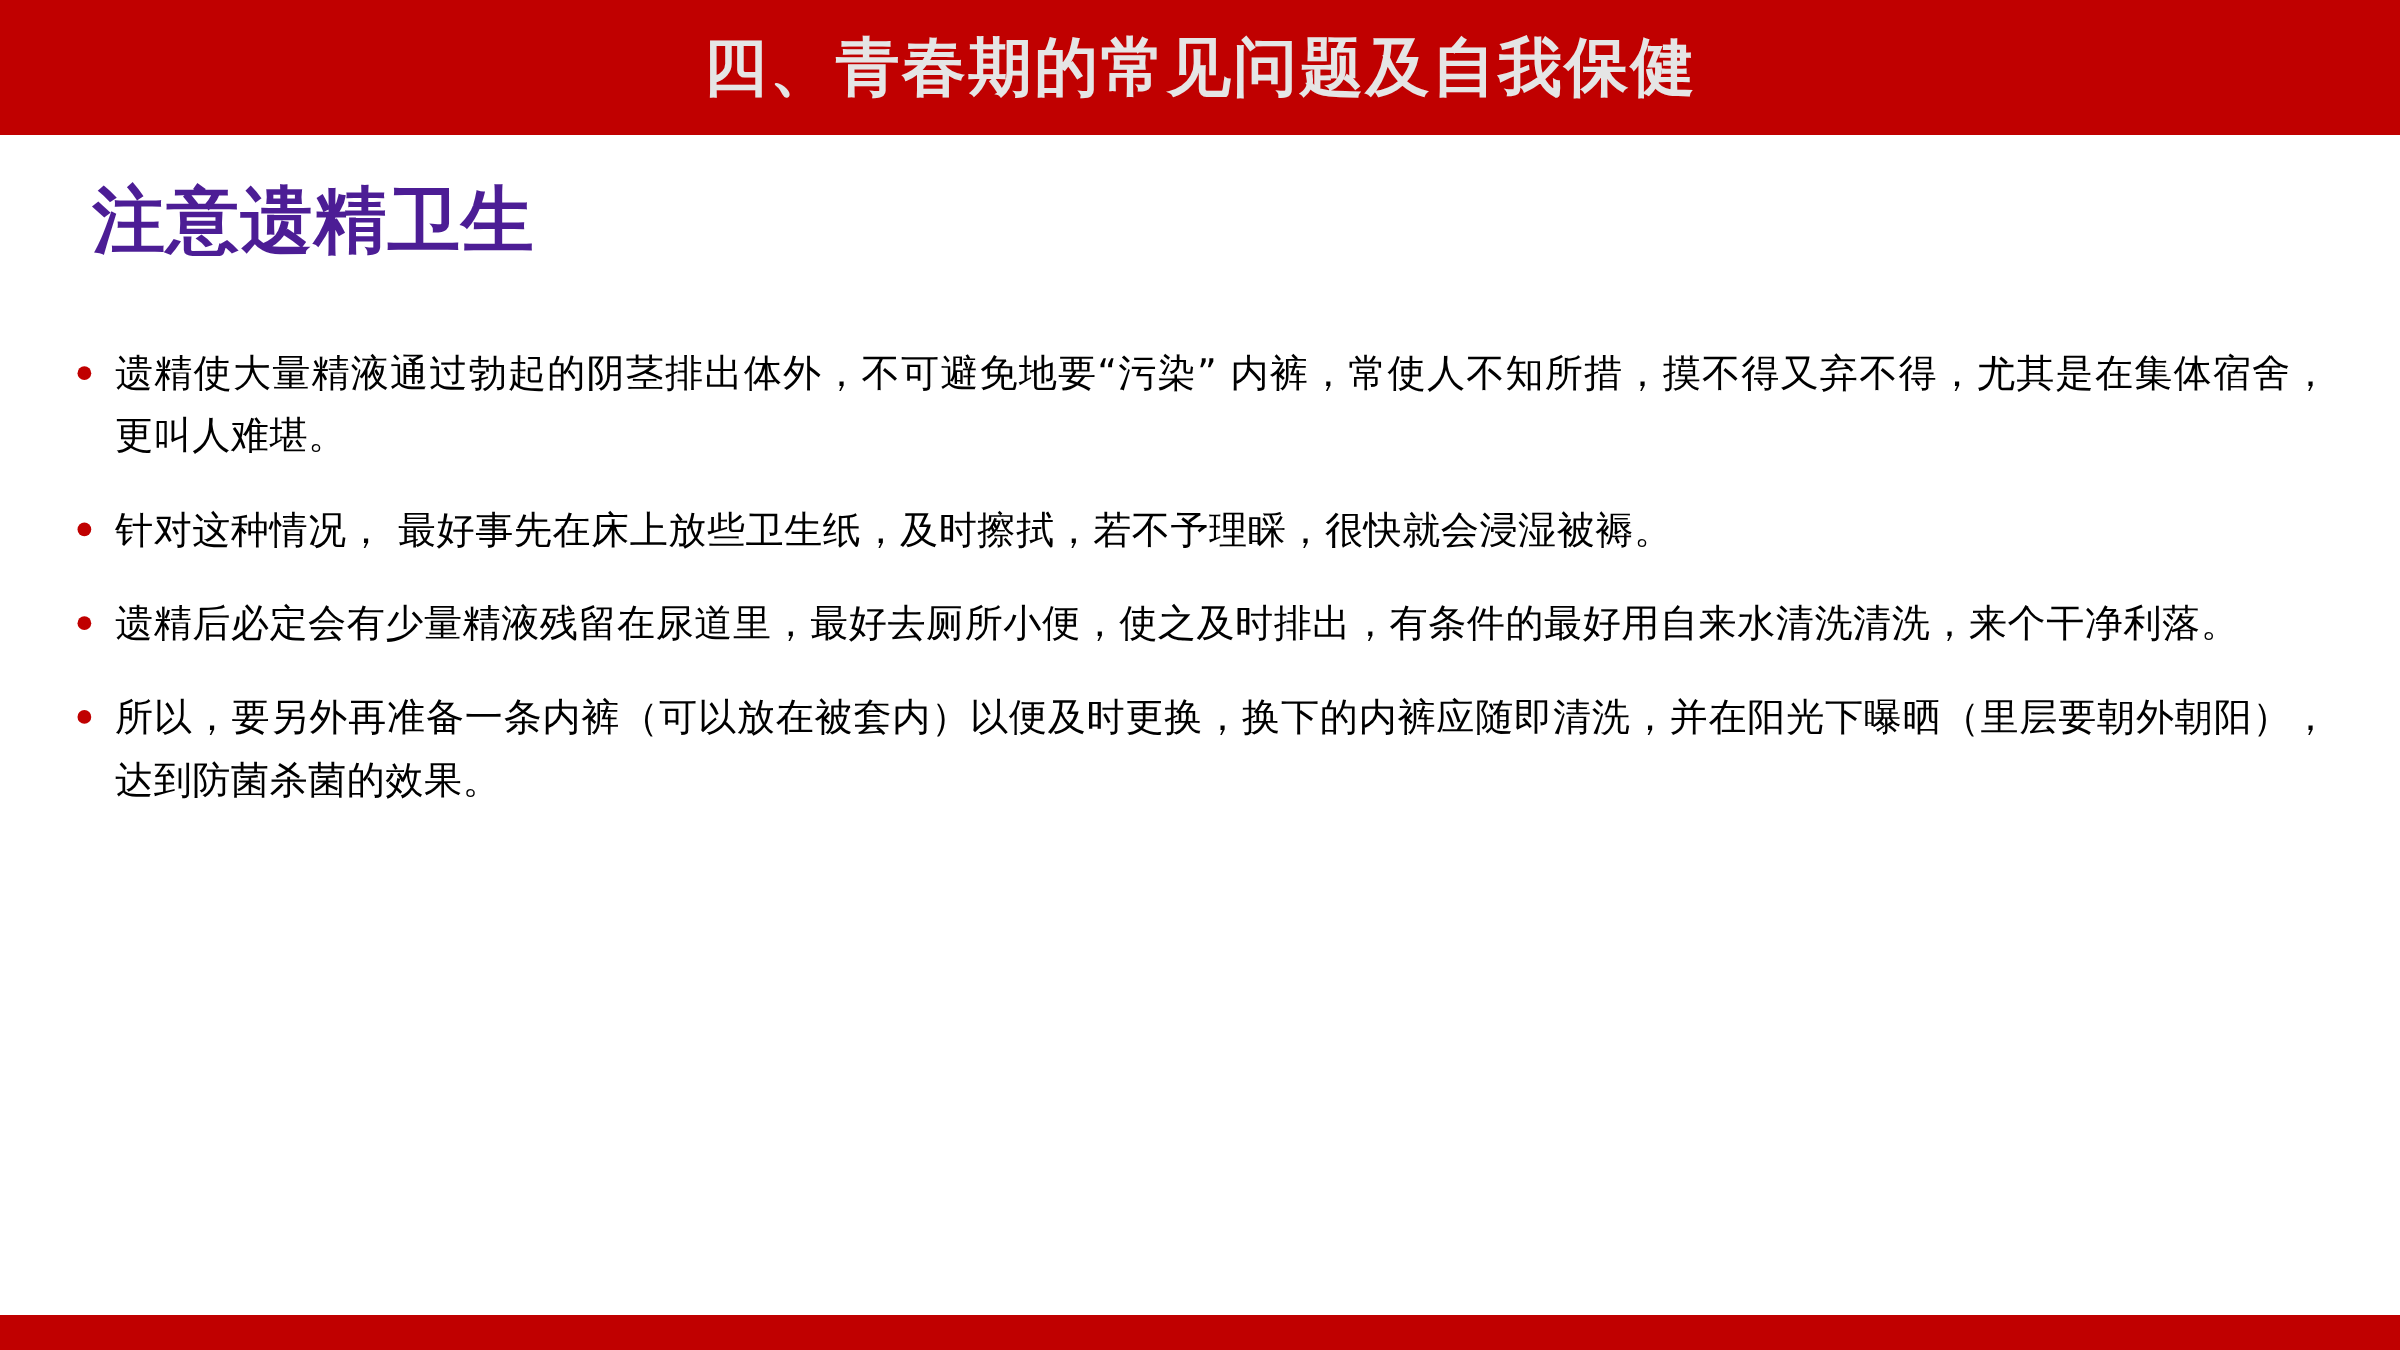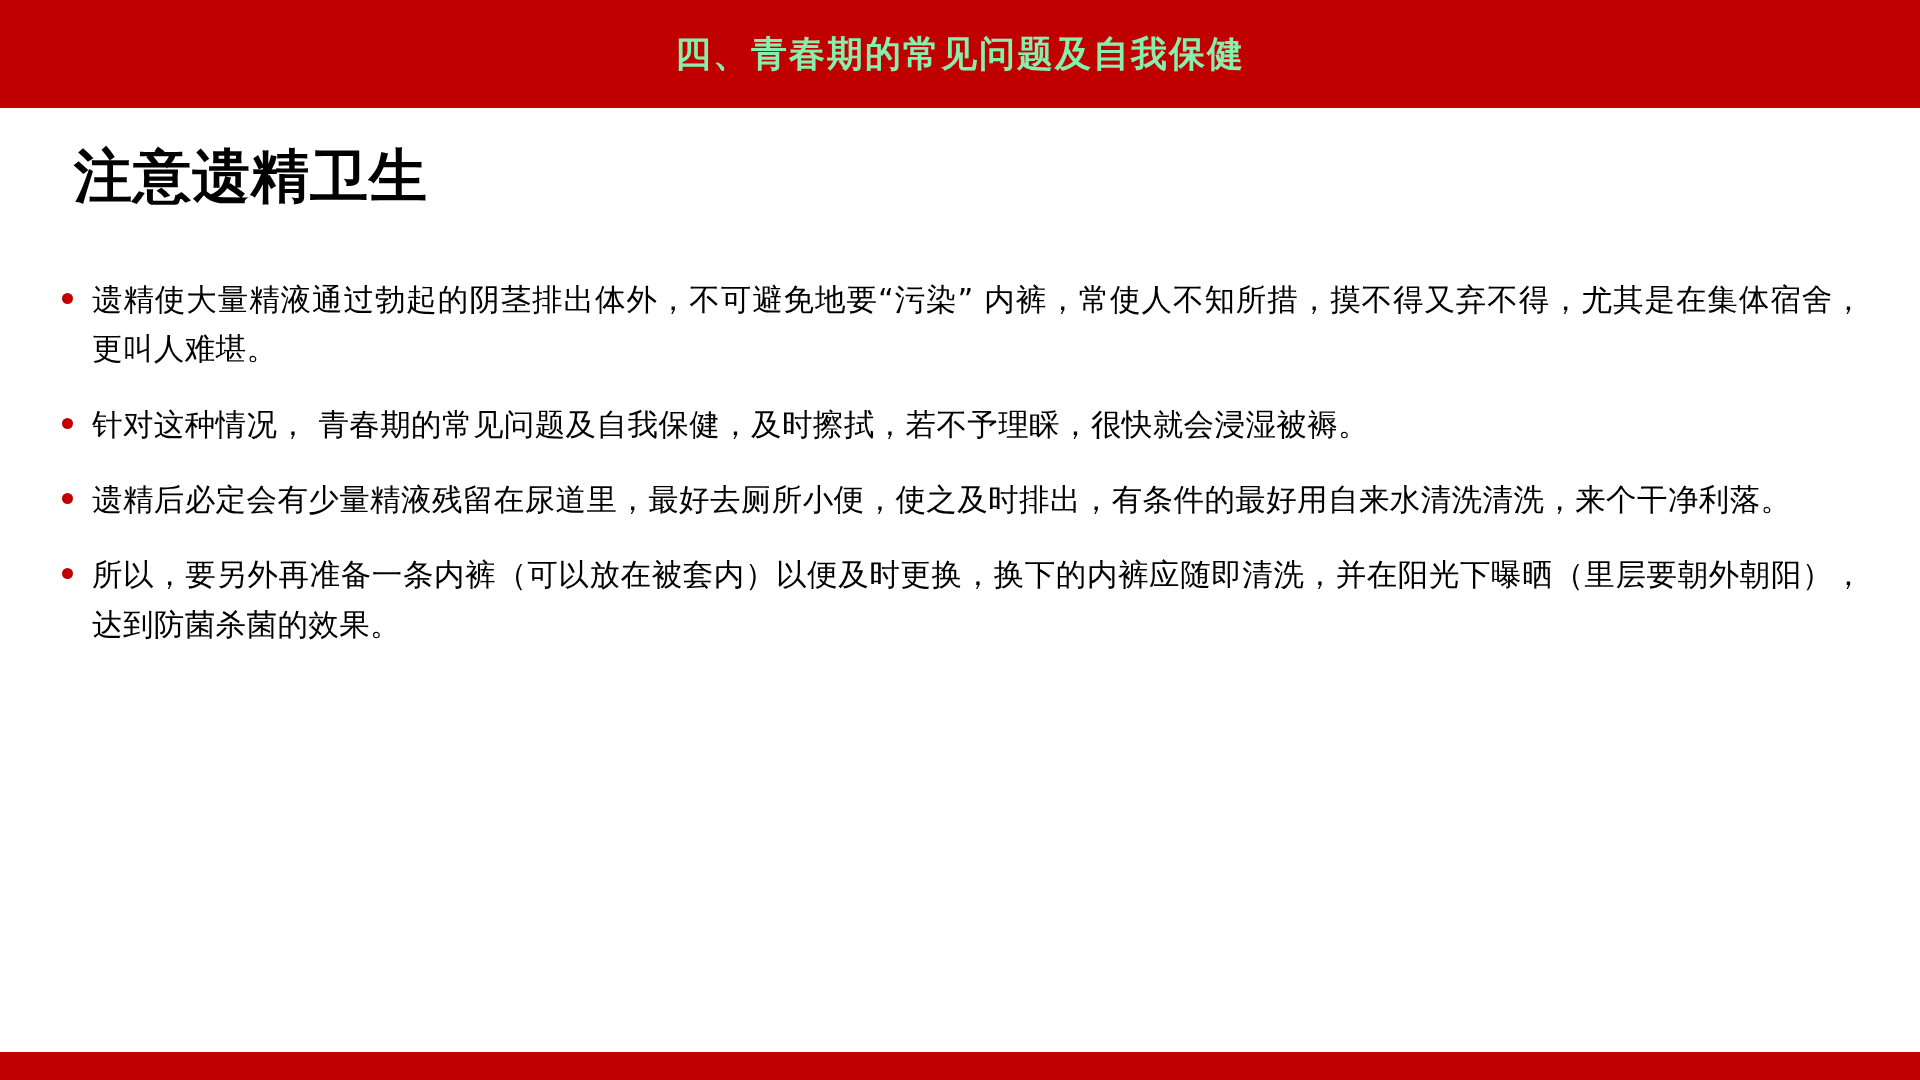--- a/index.html
+++ b/index.html
@@ -26,42 +26,42 @@
   .header-band {
     width: 100%;
     height: 108px;
     background: #C00000;
     display: flex;
     align-items: center;
     justify-content: center;
     flex: 0 0 auto;
   }
   .header-title {
-    color: #86efac;
-    font-size: 36px;
+    color: #e5e5e5;
+    font-size: 51px;
     font-weight: bold;
     letter-spacing: 2px;
     font-family: "DejaVu Sans", "Liberation Sans", sans-serif;
     white-space: nowrap;
   }
   .header-rule {
     width: 100%;
     height: 5px;
     background: #ffffff;
     flex: 0 0 auto;
   }
   
   .body-area {
     position: relative;
     flex: 1 1 auto;
     padding: 22px 56px 0 56px;
     box-sizing: border-box;
   }
   .section-title {
-    color: #000000;
+    color: #4c1d95;
     font-size: 58px;
     font-weight: bold;
     line-height: 1.1;
     letter-spacing: 1px;
     margin: 10px 0 0 18px;
     font-family: "DejaVu Sans", "Liberation Sans", sans-serif;
   }
   .bullet-list {
     margin: 66px 0 0 0;
     padding: 0;
@@ -119,21 +119,21 @@
   <div class="body-area">
     <div class="section-title">注意遗精卫生</div>
 
     <div class="bullet-list">
       <div class="bullet-item">
         <span class="bullet-dot"></span>
         <span class="bullet-text">遗精使大量精液通过勃起的阴茎排出体外，不可避免地要“污染” 内裤，常使人不知所措，摸不得又弃不得，尤其是在集体宿舍，更叫人难堪。</span>
       </div>
       <div class="bullet-item">
         <span class="bullet-dot"></span>
-        <span class="bullet-text"> 针对这种情况， 青春期的常见问题及自我保健，及时擦拭，若不予理睬，很快就会浸湿被褥。</span>
+        <span class="bullet-text"> 针对这种情况， 最好事先在床上放些卫生纸，及时擦拭，若不予理睬，很快就会浸湿被褥。</span>
       </div>
       <div class="bullet-item">
         <span class="bullet-dot"></span>
         <span class="bullet-text"> 遗精后必定会有少量精液残留在尿道里，最好去厕所小便，使之及时排出，有条件的最好用自来水清洗清洗，来个干净利落。</span>
       </div>
       <div class="bullet-item">
         <span class="bullet-dot"></span>
         <span class="bullet-text">所以，要另外再准备一条内裤（可以放在被套内）以便及时更换，换下的内裤应随即清洗，并在阳光下曝晒（里层要朝外朝阳），达到防菌杀菌的效果。</span>
       </div>
     </div>

